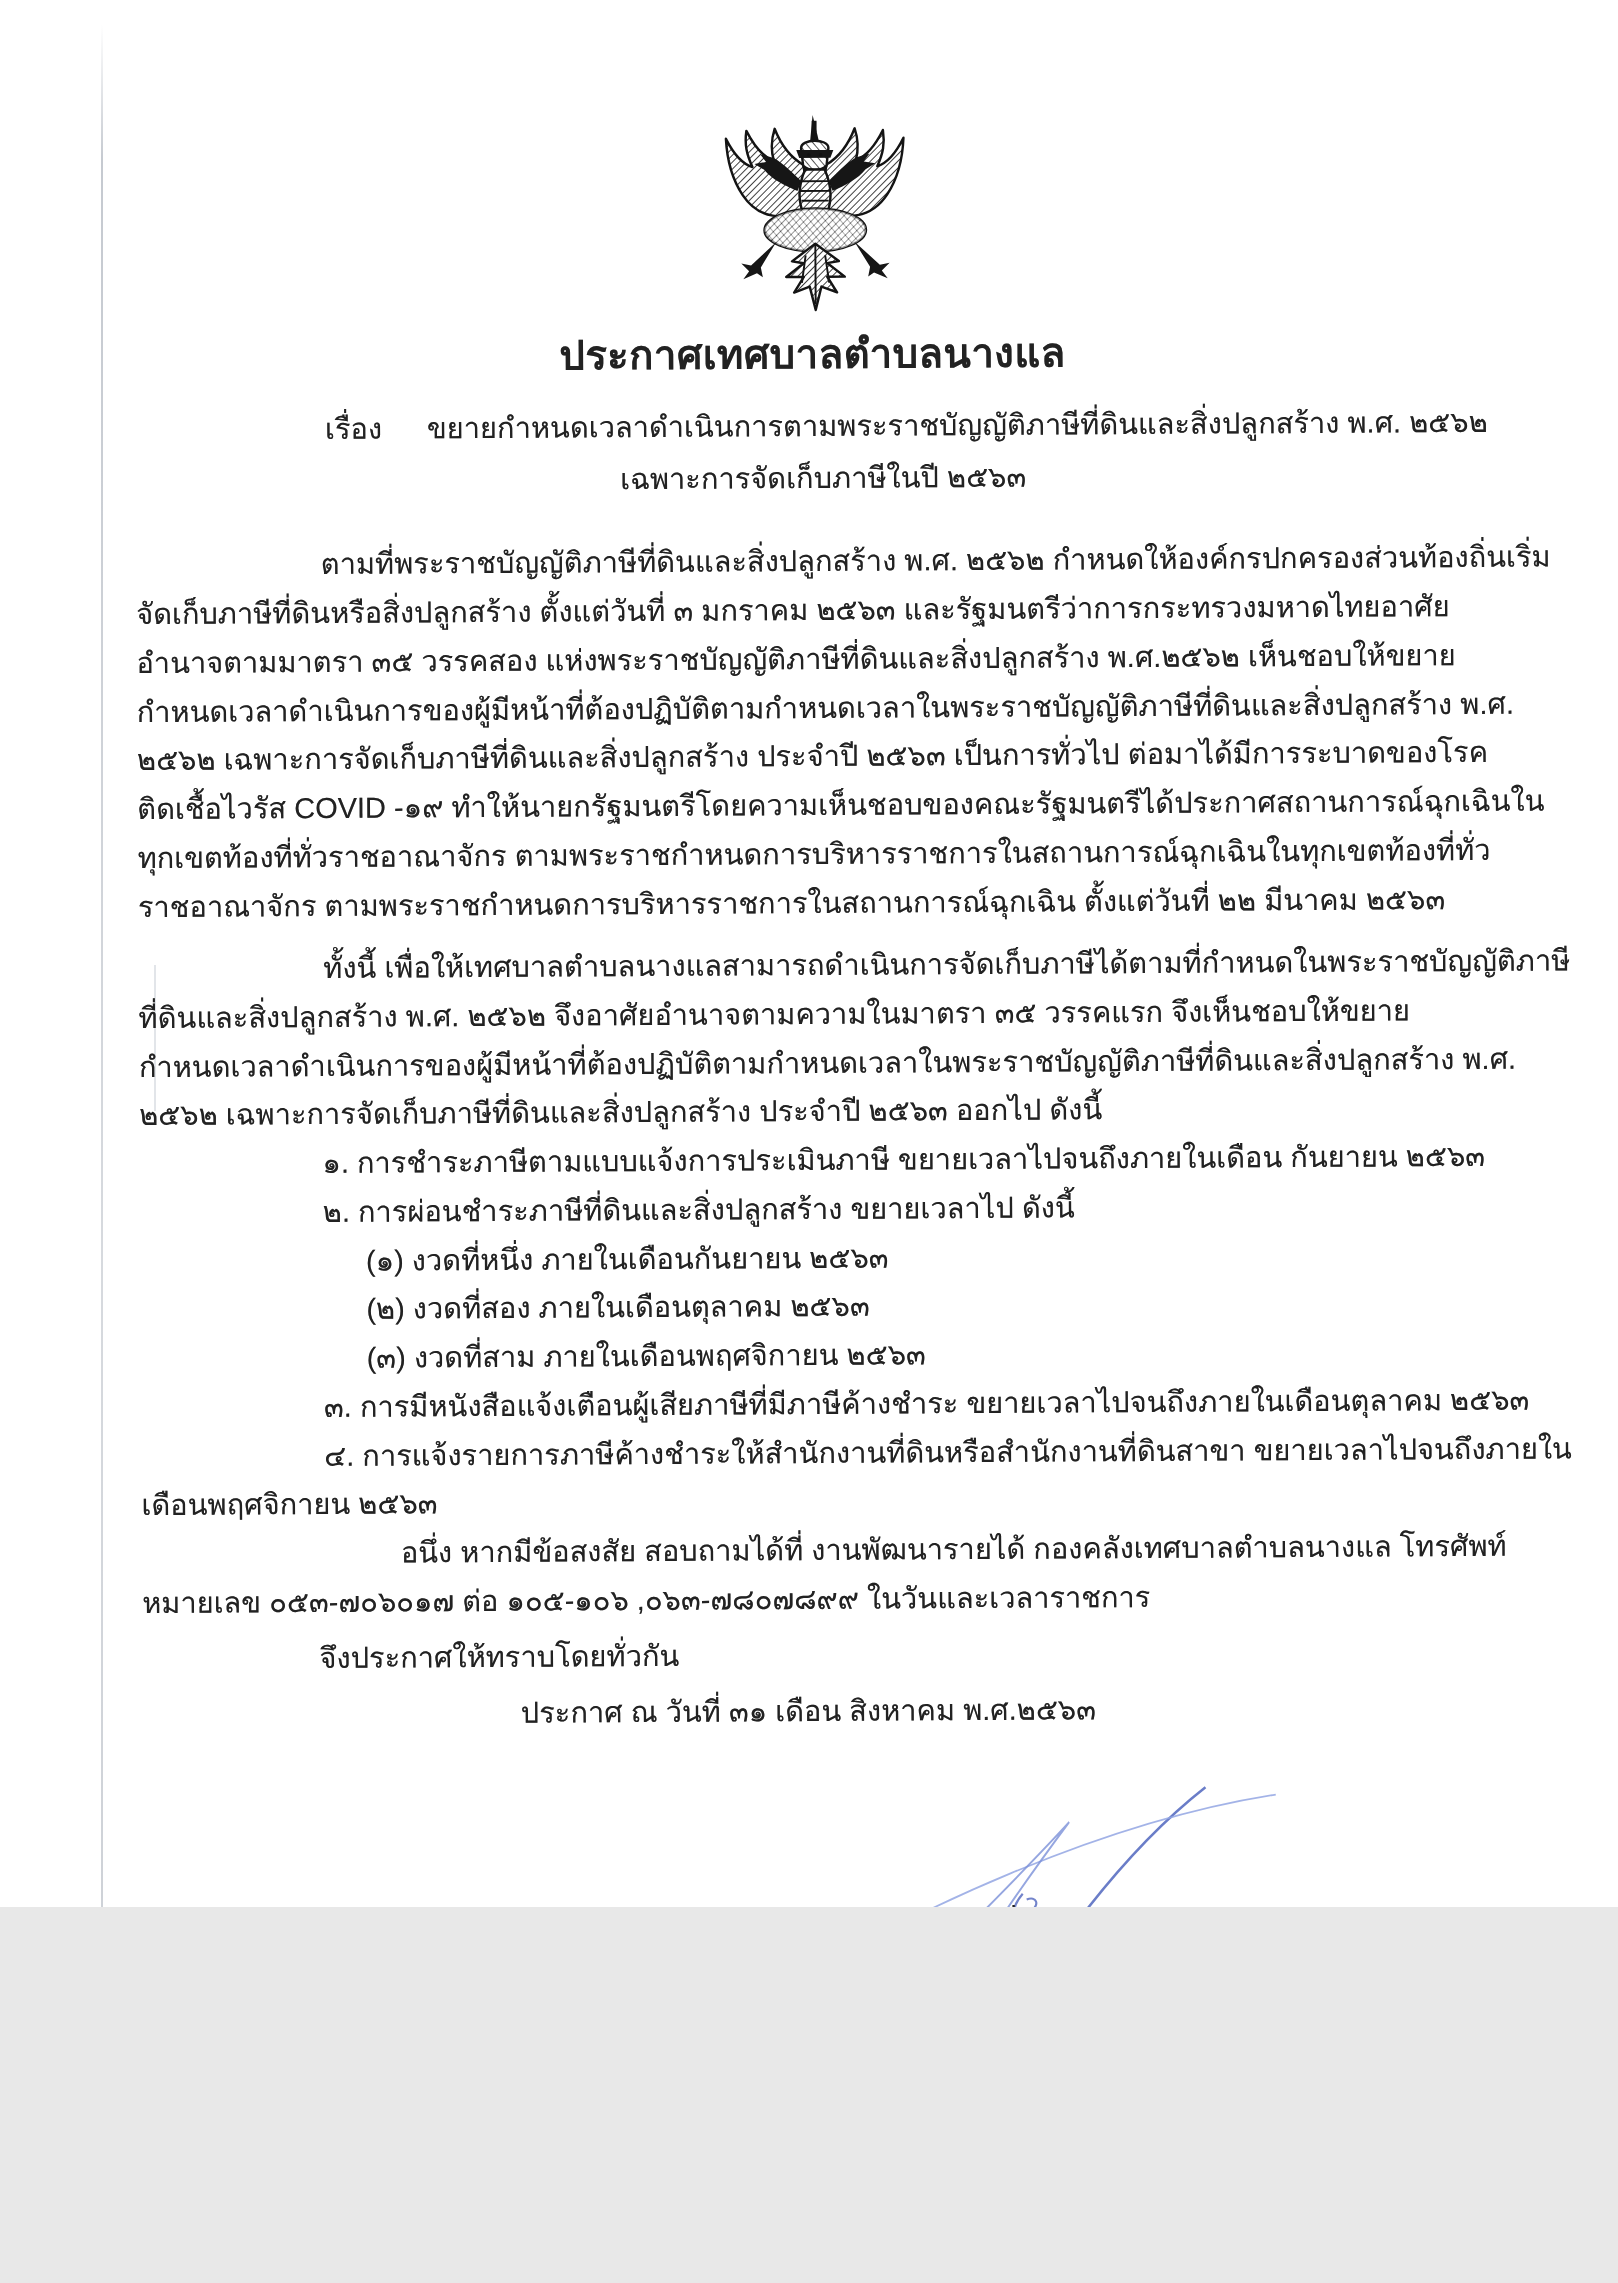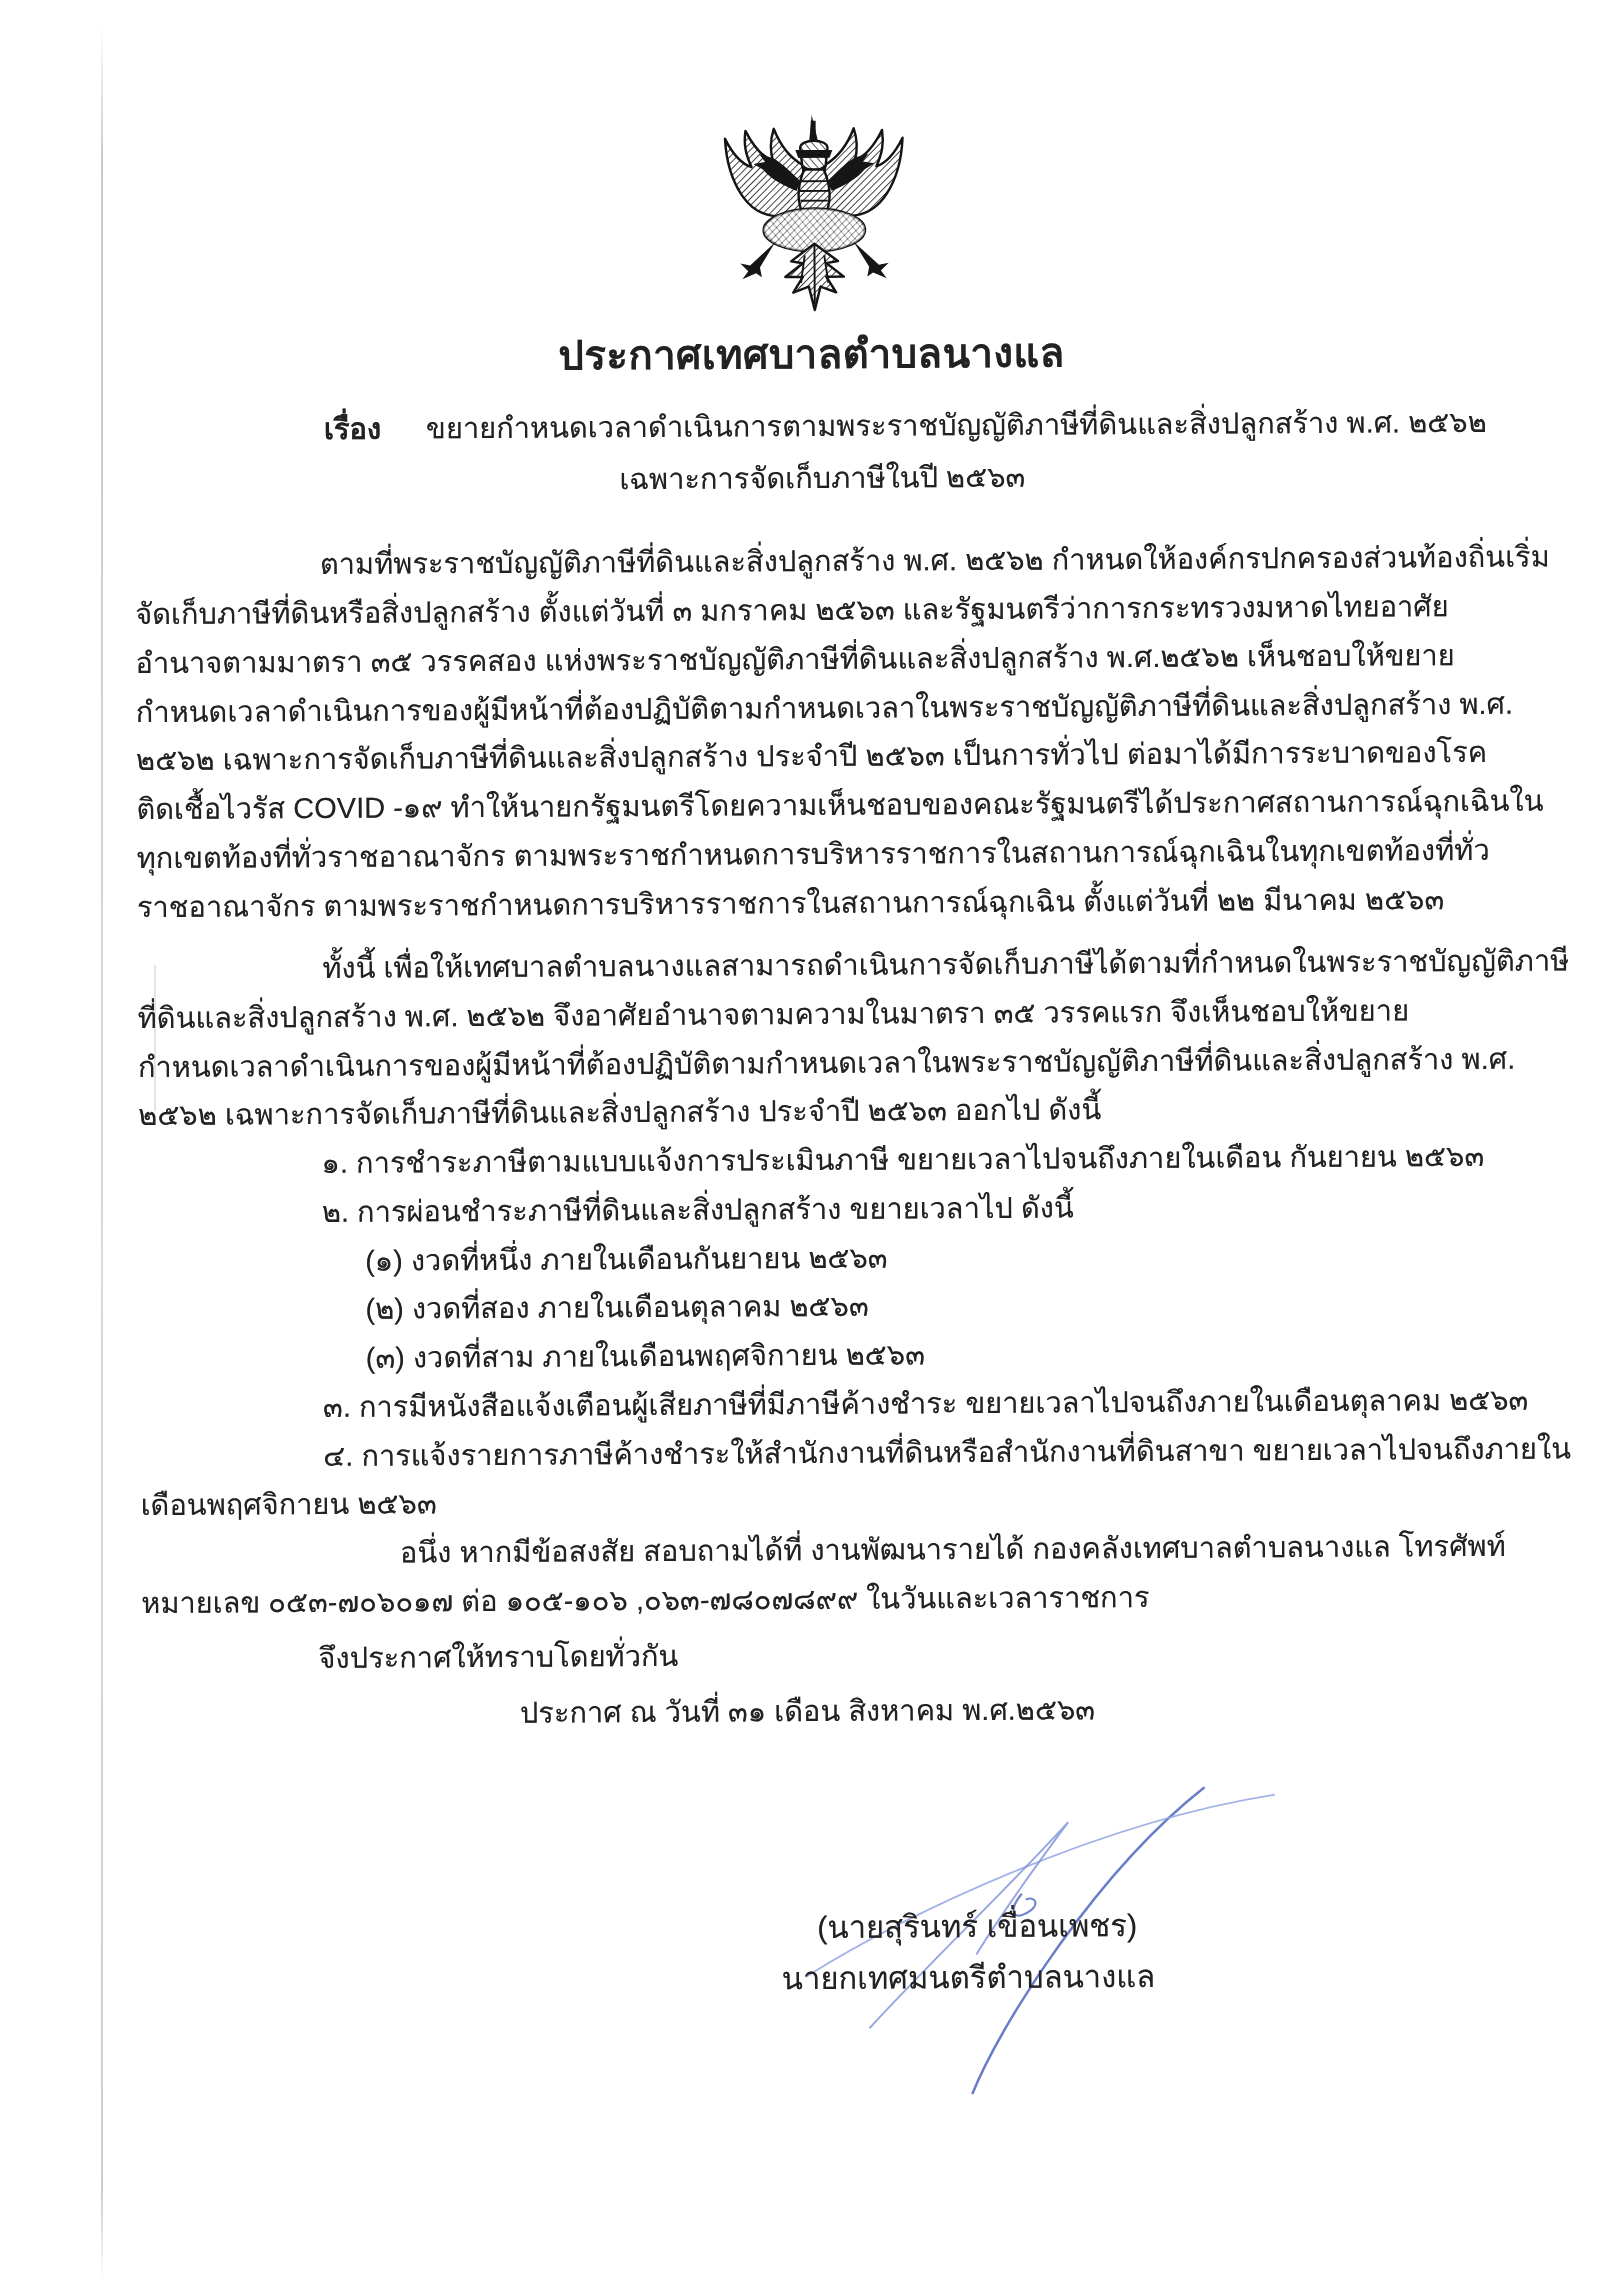--- a/index.html
+++ b/index.html
@@ -1,18 +1,18 @@
 <!DOCTYPE html>
 <html><head>
 <meta charset="utf-8">
 <style>
   html,body{margin:0;padding:0;background:#e8e8e8;}
   .page{
     position:relative;
-    width:1619px;height:2283px;
+    width:1619px;height:1907px;
     background:#ffffff;
     overflow:hidden;
     font-family:"Liberation Sans", sans-serif;
     color:#212121;
   }
   .skew{
     position:absolute;left:0;top:0;width:100%;height:100%;
     transform:rotate(-0.35deg);
     transform-origin:50% 40%;
   }
@@ -91,21 +91,21 @@
         <path d="M62,136 L36,160 L26,158 L34,166 L28,174 L42,168 L48,172 L46,162 Z" fill="#161616"></path>
         <path d="M142,136 L168,160 L178,158 L170,166 L176,174 L162,168 L156,172 L158,162 Z" fill="#161616"></path>
 
         <path d="M102,138 L78,156 L90,158 L72,172 L90,172 L80,188 L96,182 L102,206 L108,182 L124,188 L114,172 L132,172 L114,158 L126,156 Z" fill="url(#hatch)" stroke="#141414" stroke-width="2.5" stroke-linejoin="round"></path>
         <path d="M102,140 L102,200 M92,150 L88,178 M112,150 L116,178" stroke="#141414" stroke-width="2"></path>
       </svg>
     </div>
 
     <div class="line doc-title centered" style="left:815px;top:334px;">ประกาศเทศบาลตำบลนางแล</div>
 
-    <div class="line" style="left:327px;top:406px;font-weight:bold;">เรื่อง</div>
+    <div class="line" style="left:327px;top:406px;">เรื่อง</div>
     <div class="line" style="left:429px;top:406px;">ขยายกำหนดเวลาดำเนินการตามพระราชบัญญัติภาษีที่ดินและสิ่งปลูกสร้าง พ.ศ. ๒๕๖๒</div>
     <div class="line centered" style="left:825px;top:458px;">เฉพาะการจัดเก็บภาษีในปี ๒๕๖๓</div>
 
     <div class="line" style="left:322px;top:541px;">ตามที่พระราชบัญญัติภาษีที่ดินและสิ่งปลูกสร้าง พ.ศ. ๒๕๖๒ กำหนดให้องค์กรปกครองส่วนท้องถิ่นเริ่ม</div>
     <div class="line" style="left:137px;top:590px;">จัดเก็บภาษีที่ดินหรือสิ่งปลูกสร้าง ตั้งแต่วันที่ ๓ มกราคม ๒๕๖๓ และรัฐมนตรีว่าการกระทรวงมหาดไทยอาศัย</div>
     <div class="line" style="left:137px;top:639px;">อำนาจตามมาตรา ๓๕ วรรคสอง แห่งพระราชบัญญัติภาษีที่ดินและสิ่งปลูกสร้าง พ.ศ.๒๕๖๒ เห็นชอบให้ขยาย</div>
     <div class="line" style="left:137px;top:688px;">กำหนดเวลาดำเนินการของผู้มีหน้าที่ต้องปฏิบัติตามกำหนดเวลาในพระราชบัญญัติภาษีที่ดินและสิ่งปลูกสร้าง พ.ศ.</div>
     <div class="line" style="left:137px;top:736px;">๒๕๖๒ เฉพาะการจัดเก็บภาษีที่ดินและสิ่งปลูกสร้าง ประจำปี ๒๕๖๓ เป็นการทั่วไป ต่อมาได้มีการระบาดของโรค</div>
     <div class="line" style="left:137px;top:785px;">ติดเชื้อไวรัส COVID -๑๙ ทำให้นายกรัฐมนตรีโดยความเห็นชอบของคณะรัฐมนตรีได้ประกาศสถานการณ์ฉุกเฉินใน</div>
     <div class="line" style="left:137px;top:834px;">ทุกเขตท้องที่ทั่วราชอาณาจักร ตามพระราชกำหนดการบริหารราชการในสถานการณ์ฉุกเฉินในทุกเขตท้องที่ทั่ว</div>

